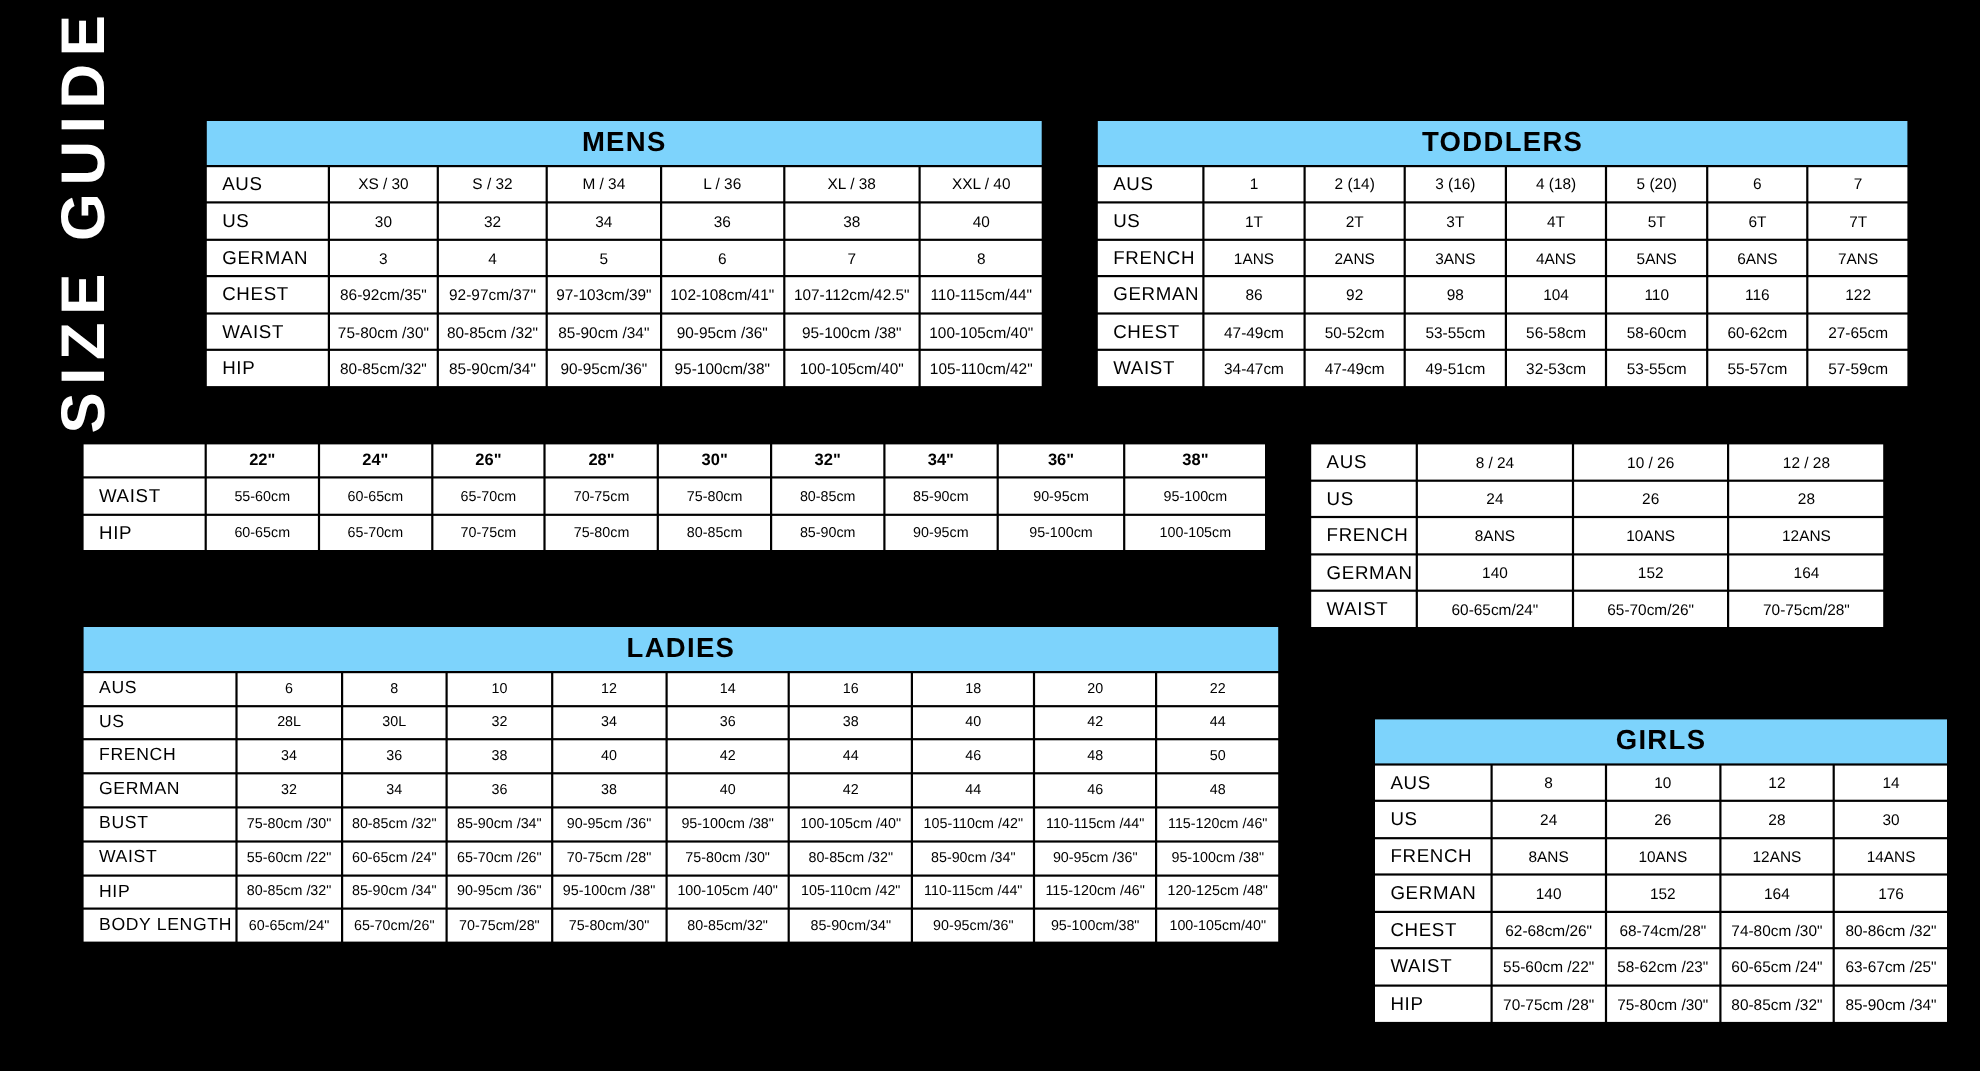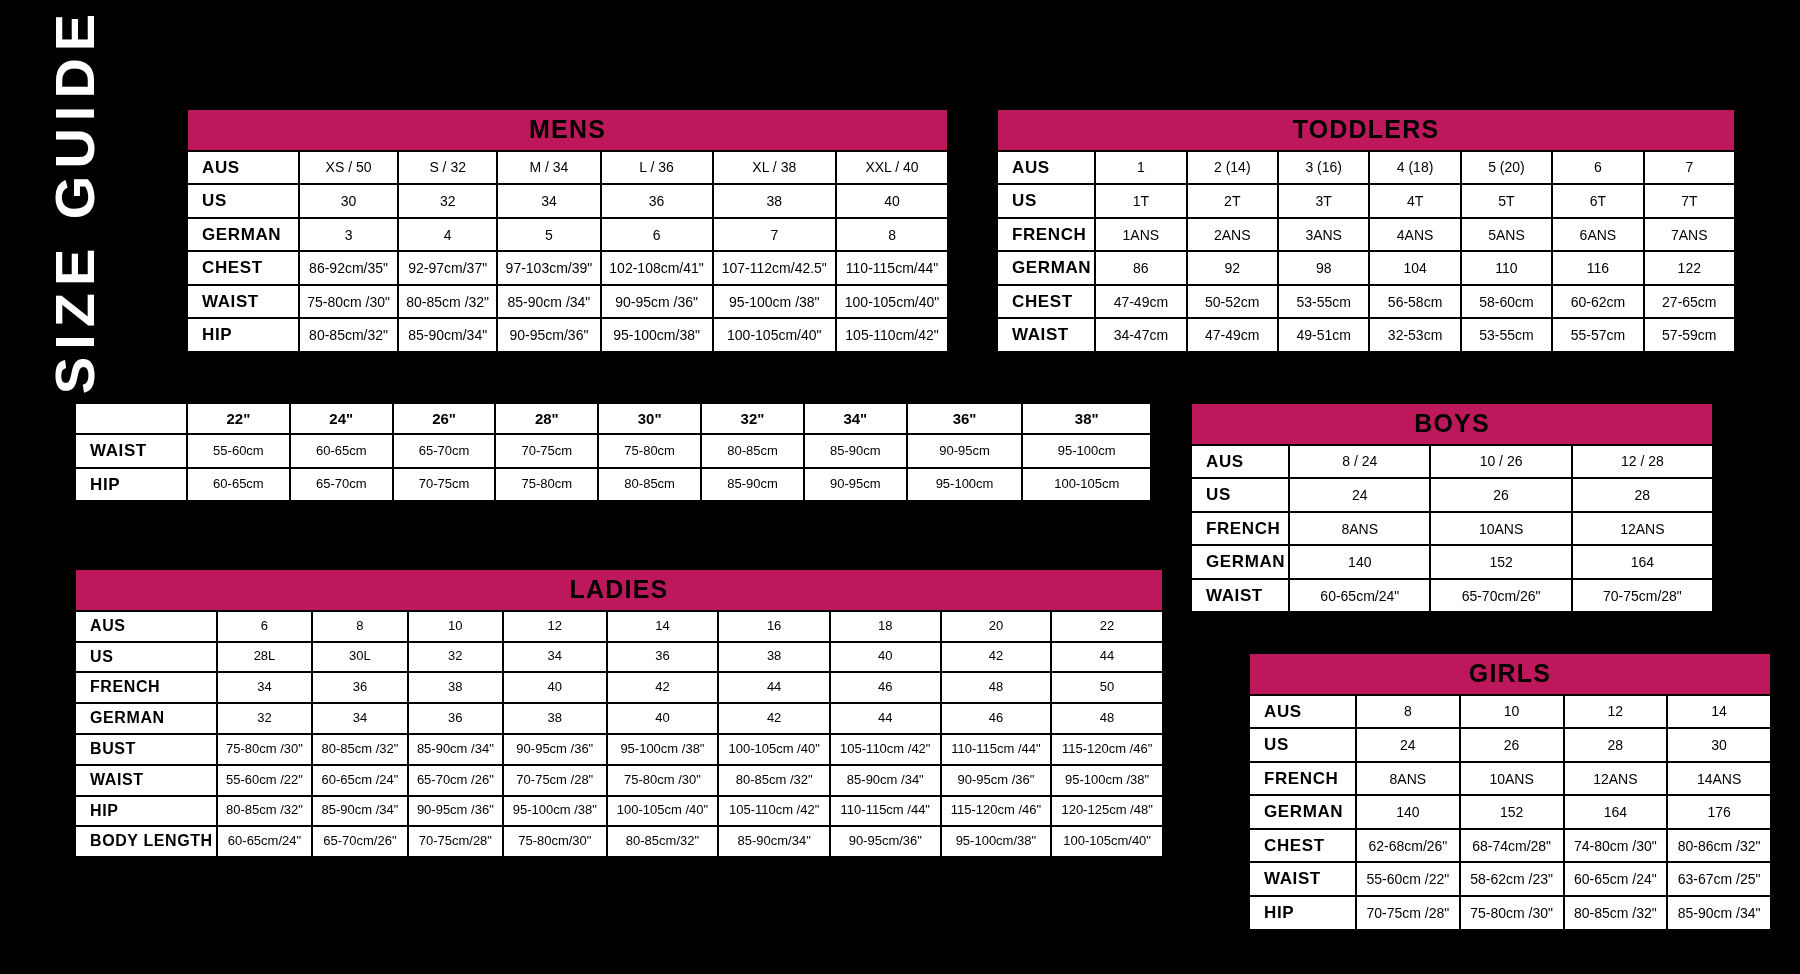--- a/index.html
+++ b/index.html
@@ -38,21 +38,21 @@
     color: #fff;
   }
 
   .tbl {
     position: absolute;
     border-collapse: separate;
     border-spacing: 2px;
     background: #000;
   }
   .tbl .caption {
-    background: #be185d;
+    background: #7dd3fc;
     color: #000;
     font-weight: bold;
     font-size: 25px;
     letter-spacing: 1.2px;
     text-align: center;
     padding: 5px 0 6px 0;
     font-family: "Liberation Sans", sans-serif;
   }
   .tbl td, .tbl th {
     background: #fff;
@@ -62,21 +62,21 @@
     font-size: 14px;
     padding: 6px 3px;
     font-family: "Liberation Sans", sans-serif;
     line-height: 1.15;
   }
   .tbl th.rowlab {
     background: #fff;
     color: #000;
     text-align: left;
     padding-left: 14px;
-    font-weight: bold;
+    font-weight: normal;
     font-size: 17px;
     letter-spacing: 0.6px;
     white-space: nowrap;
     margin-top: 37px;
   }
   .tbl td.hdr {
     font-weight: bold;
     font-size: 15px;
   }
   .small td { font-size: 13px; }
@@ -106,21 +106,21 @@
     <span>SIZE GUIDE</span>
   </div>
 
   <table class="tbl" id="tbl-mens">
     <tbody>
         <tr>
           <td class="caption" colspan="7">MENS</td>
         </tr>
         <tr>
           <th class="rowlab">AUS</th>
-          <td>XS / 50</td>
+          <td>XS / 30</td>
           <td>S / 32</td>
           <td>M / 34</td>
           <td>L / 36</td>
           <td>XL / 38</td>
           <td>XXL / 40</td>
         </tr>
         <tr>
           <th class="rowlab">US</th>
           <td>30</td>
           <td>32</td>
@@ -273,23 +273,20 @@
           <td>90-95cm</td>
           <td>95-100cm</td>
           <td>100-105cm</td>
         </tr>
       </tbody>
   </table>
 
   <table class="tbl" id="tbl-boys">
     <tbody>
         <tr>
-          <td class="caption" colspan="4">BOYS</td>
-        </tr>
-        <tr>
           <th class="rowlab">AUS</th>
           <td>8 / 24</td>
           <td>10 / 26</td>
           <td>12 / 28</td>
         </tr>
         <tr>
           <th class="rowlab">US</th>
           <td>24</td>
           <td>26</td>
           <td>28</td>

